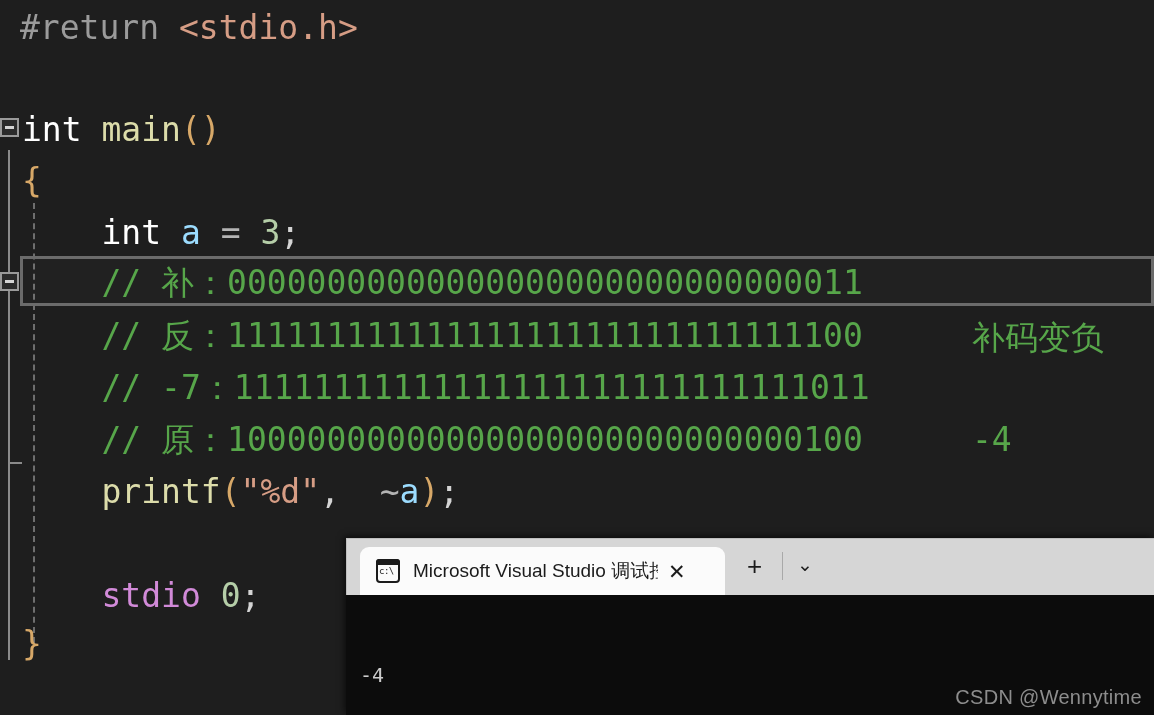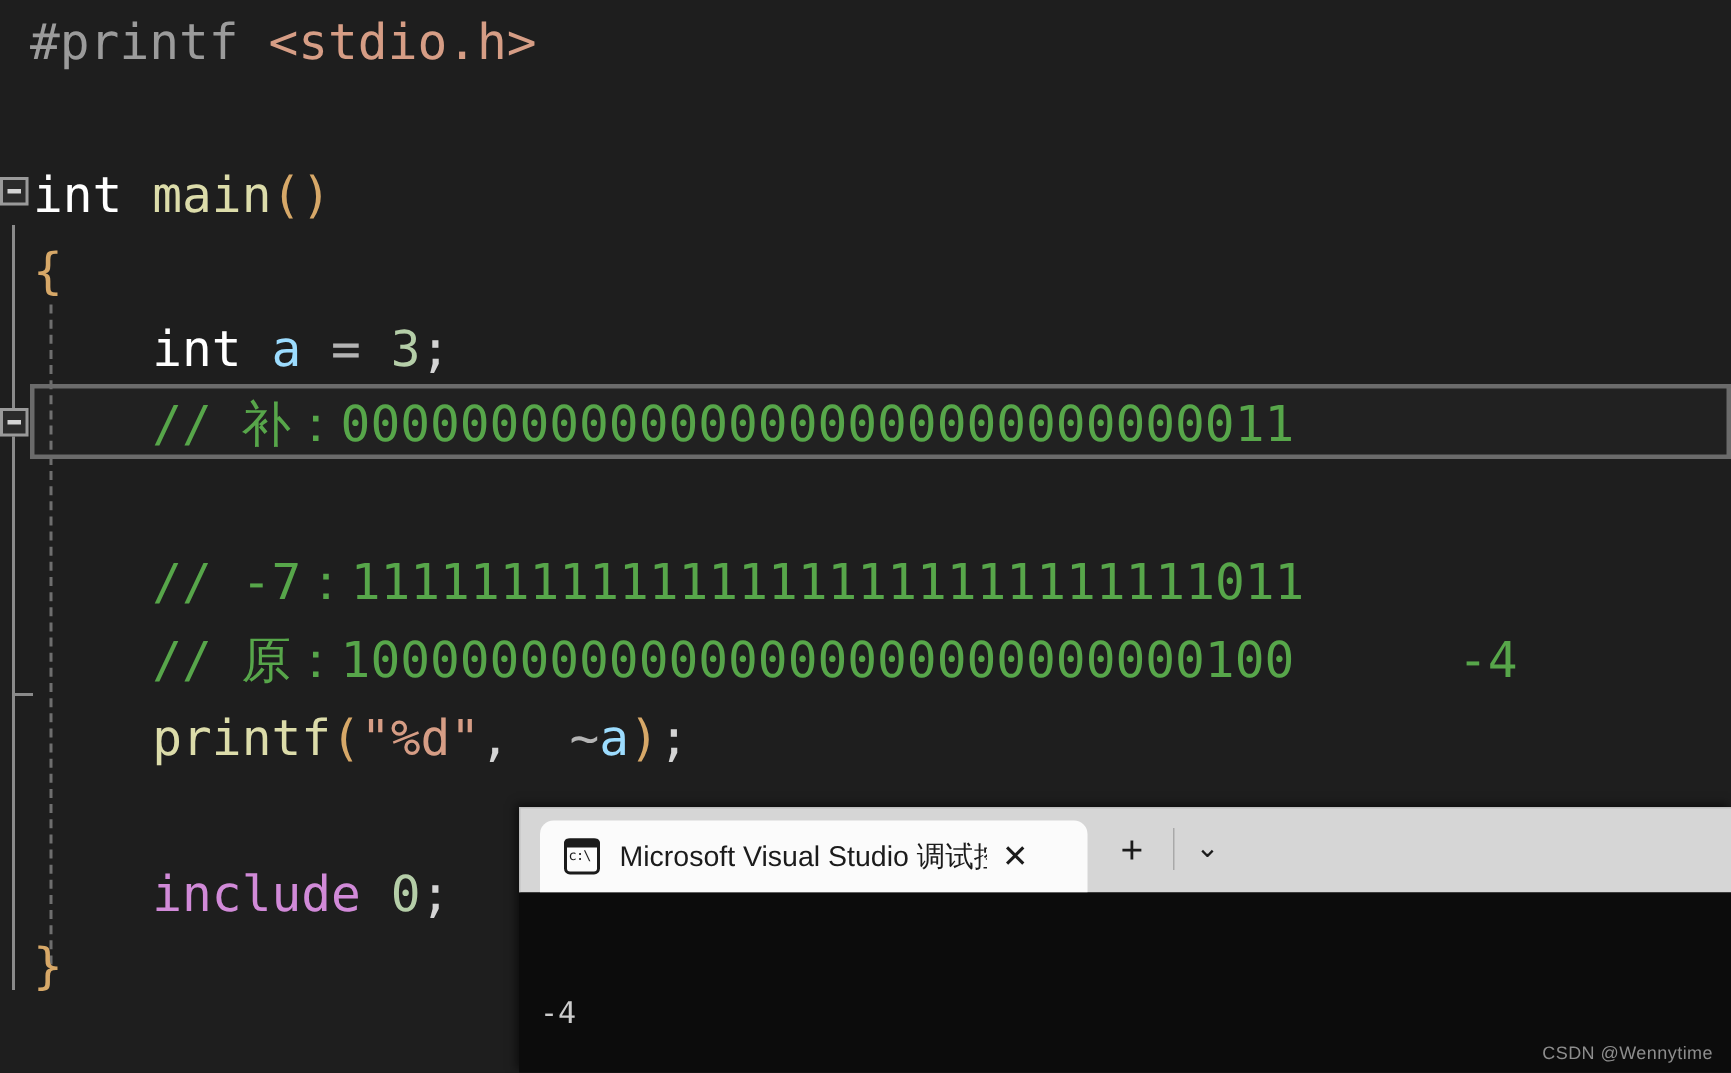--- a/index.html
+++ b/index.html
@@ -233,80 +233,84 @@
     color: #cccccc;
     white-space: pre;
     overflow: hidden;
   }
   .console-line { white-space: pre; }
   #watermark {
     position: absolute;
     right: 12px;
     bottom: 6px;
     font-family: "Liberation Sans", sans-serif;
-    font-size: 12px;
+    font-size: 20px;
     color: #8d8d8d;
     letter-spacing: 0.3px;
     margin-top: 26px;
   }
 </style>
 </head>
 <body>
 
 <div id="editor">
 
   <div class="fold-rail" style="top:150px; height:510px;"></div>
   <div class="fold-box" style="top:118px;"></div>
   <div class="fold-box" style="top:272px;"></div>
   <div class="fold-tick" style="top:462px;"></div>
 
   <div class="indent-guide" style="top:203px; height:440px;"></div>
 
   <div id="highlight-line"></div>
 
   <div class="code-line" style="top:2px;">
-    <span class="code-text" style="left:20px;"><span class="t-pre">#printf </span><span class="t-str-inc">&lt;stdio.h&gt;</span></span>
+    <span class="code-text" style="left:20px;"><span class="t-pre">#return </span><span class="t-str-inc">&lt;stdio.h&gt;</span></span>
   </div>
   <div class="code-line" style="top:53px;">
     <span class="code-text" style="left:20px;"></span>
   </div>
   <div class="code-line" style="top:104px;">
     <span class="code-text" style="left:22px;"><span class="t-kw">int </span><span class="t-fn">main</span><span class="t-brace">()</span></span>
   </div>
   <div class="code-line" style="top:155px;">
     <span class="code-text" style="left:22px;"><span class="t-brace">{</span></span>
   </div>
   <div class="code-line" style="top:206px;">
     <span class="code-text" style="left:22px;"></span>
   </div>
   <div class="code-line" style="top:207px;text-align:center;">
     <span class="code-text" style="left:22px;"><span class="t-punct">    </span><span class="t-kw">int </span><span class="t-var">a </span><span class="t-op">= </span><span class="t-num">3</span><span class="t-punct">;</span></span>
   </div>
   <div class="code-line" style="top:257px;">
     <span class="code-text" style="left:22px;"><span class="t-comment">    // 补：00000000000000000000000000000011</span></span>
   </div>
+  <div class="code-line" style="top:310px;">
+    <span class="code-text" style="left:22px;"><span class="t-comment">    // 反：11111111111111111111111111111100</span></span>
+  </div>
   <div class="code-line" style="top:362px;">
     <span class="code-text" style="left:22px;"><span class="t-comment">    // -7：11111111111111111111111111111011</span></span>
   </div>
   <div class="code-line" style="top:414px;">
     <span class="code-text" style="left:22px;"><span class="t-comment">    // 原：10000000000000000000000000000100</span></span>
   </div>
   <div class="code-line" style="top:466px;">
     <span class="code-text" style="left:22px;"><span class="t-punct">    </span><span class="t-fn">printf</span><span class="t-brace">(</span><span class="t-str">"%d"</span><span class="t-punct">, </span><span class="t-op"> ~</span><span class="t-var">a</span><span class="t-brace">)</span><span class="t-punct">;</span></span>
   </div>
   <div class="code-line" style="top:518px;">
     <span class="code-text" style="left:22px;"></span>
   </div>
   <div class="code-line" style="top:570px;">
-    <span class="code-text" style="left:22px;"><span class="t-punct">    </span><span class="t-ret">include </span><span class="t-num">0</span><span class="t-punct">;</span></span>
+    <span class="code-text" style="left:22px;"><span class="t-punct">    </span><span class="t-ret">stdio </span><span class="t-num">0</span><span class="t-punct">;</span></span>
   </div>
   <div class="code-line" style="top:618px;">
     <span class="code-text" style="left:22px;"><span class="t-brace">}</span></span>
   </div>
 
+  <div class="annot" style="top:312px; left:972px;">补码变负</div>
   <div class="annot" style="top:414px; left:972px;">-4</div>
 </div>
 
 <div id="console-window">
   <div id="tabbar">
     <div id="tab-active">
       <span id="tab-icon"></span>
       <span id="tab-title">Microsoft Visual Studio 调试控</span>
       <span id="tab-close">✕</span>
     </div>

